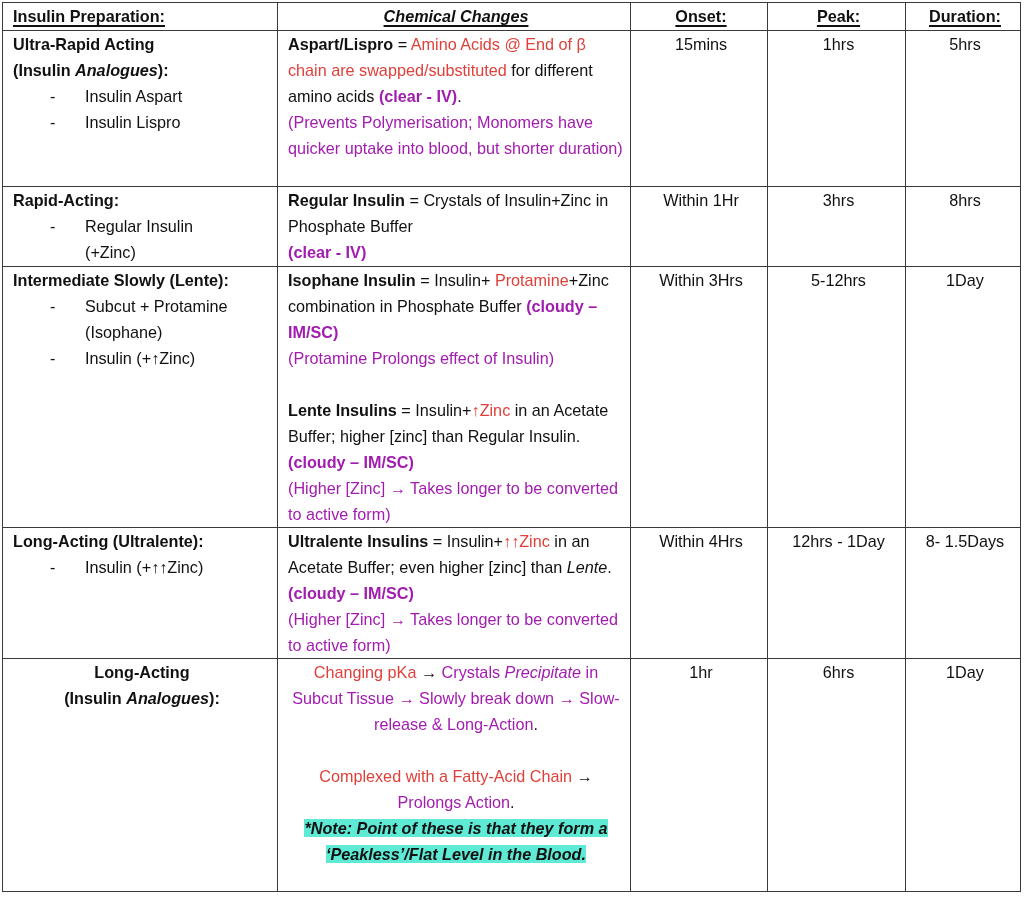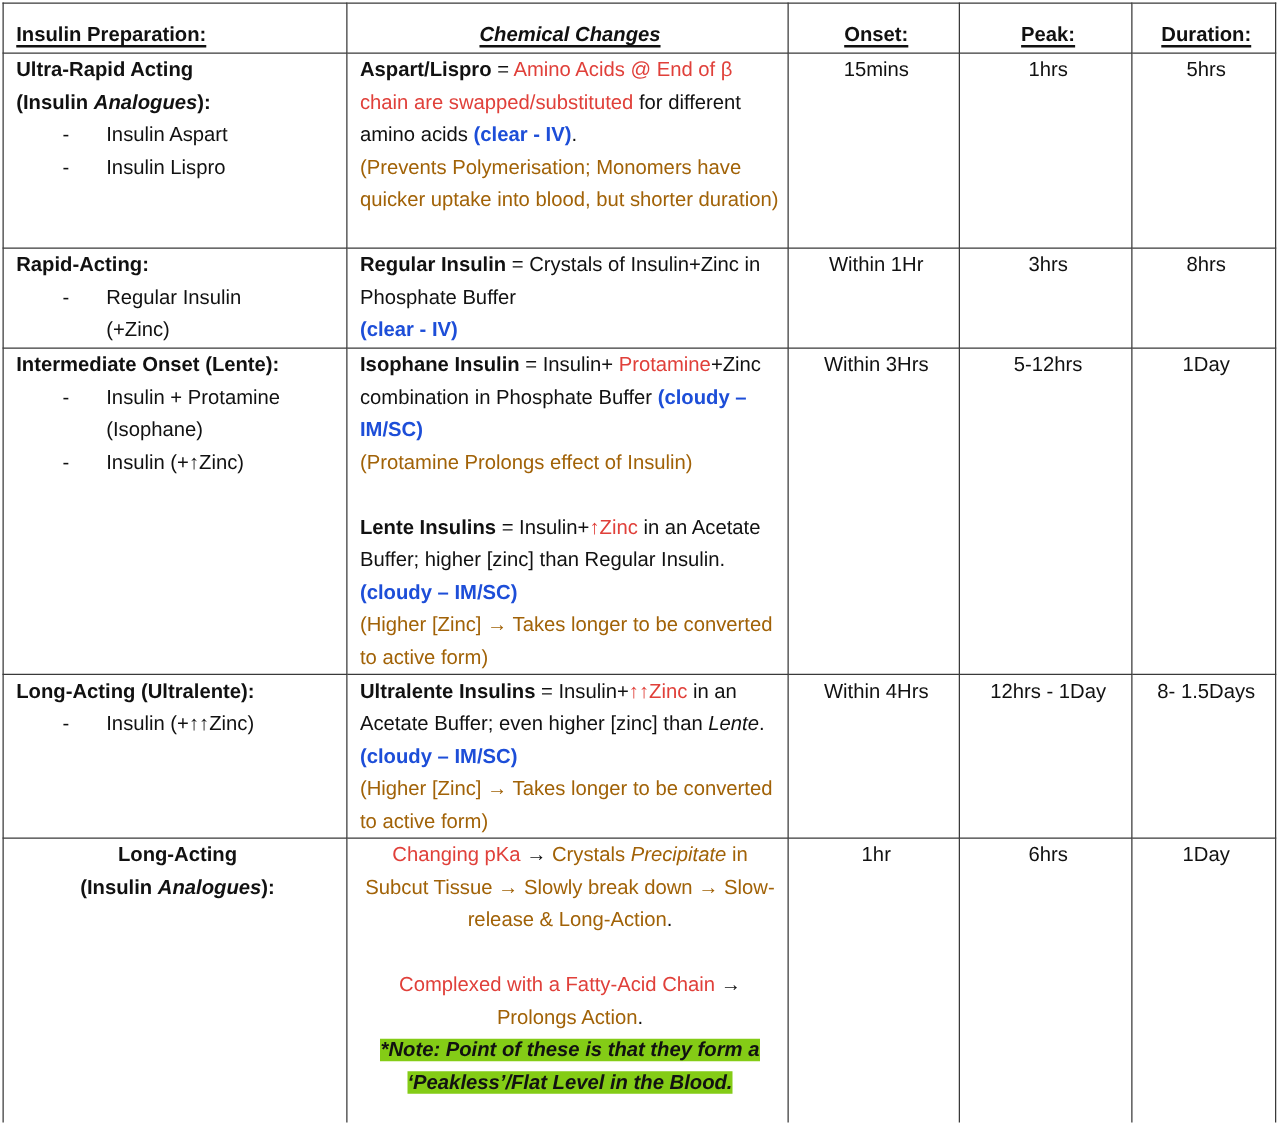--- a/index.html
+++ b/index.html
@@ -10,33 +10,33 @@
     width: 1019px;
     font-family: "Liberation Sans", "DejaVu Sans", sans-serif;
     font-size: 16.2px; line-height: 26px; color: #111111;
   }
   #doc-table td, #doc-table th {
     border: 1.6px solid #3a3a3a;
     vertical-align: top;
     padding: 0 6px 0 10px;
     font-weight: normal;
   }
-  #doc-table th { height: 26px; padding-top: 12px; padding-bottom: 1px; }
+  #doc-table th { height: 26px; padding-top: 0; padding-bottom: 1px; }
   .c1 { width: 275px; } .c2 { width: 353px; } .c3 { width: 137px; } .c4 { width: 138px; } .c5 { width: 115px; }
   .hd { font-weight: bold; text-decoration: underline; text-decoration-thickness: 1.5px; text-underline-offset: 3px; }
   .hd-left { text-align: left; }
   .hd-center { text-align: center; margin-top: 41px; }
   .italic { font-style: italic; }
   .center { text-align: center; }
   .b { font-weight: bold; }
   .i { font-style: italic; }
   .red { color: #E0403A; }
-  .green { color: #1d4ed8; font-weight: bold; }
-  .blue { color: #a16207; }
-  .hl { background: #84cc16; font-weight: bold; font-style: italic; }
+  .green { color: #a21caf; font-weight: bold; }
+  .blue { color: #a21caf; }
+  .hl { background: #5eead4; font-weight: bold; font-style: italic; }
   .sublist { list-style: none; margin: 0; padding: 0; }
   .sublist li { position: relative; padding-left: 72px; }
   .sublist li .dash { position: absolute; left: 37px; top: 0; }
   .para { margin: 0; }
   .gap { height: 26px; }
   .row1 td { height: 155px; margin-left: 34px; }
   .row2 td { height: 79px; }
   .row3 td { height: 259px; }
   .row4 td { height: 130px; margin-top: 48px; }
   .row5 td { height: 232px; text-align: center; }
@@ -90,23 +90,23 @@
       <td>
         <p class="para"><span class="b">Regular Insulin</span><span> = </span><span>Crystals of Insulin+Zinc in Phosphate Buffer</span><br><span class="green">(clear - IV)</span></p>
       </td>
       <td class="center">Within 1Hr</td>
       <td class="center">3hrs</td>
       <td class="center">8hrs</td>
     </tr>
 
     <tr class="row3">
       <td>
-        <div class="b">Intermediate Onset (Lente):</div>
+        <div class="b">Intermediate Slowly (Lente):</div>
         <ul class="sublist">
-          <li><span class="dash">-</span><span style="display:inline-block;width:180px;">Insulin + Protamine (Isophane)</span></li>
+          <li><span class="dash">-</span><span style="display:inline-block;width:180px;">Subcut + Protamine (Isophane)</span></li>
           <li><span class="dash">-</span><span>Insulin (+↑Zinc)</span></li>
         </ul>
       </td>
       <td>
         <p class="para"><span class="b">Isophane Insulin</span><span> = </span><span>Insulin+ </span><span class="red">Protamine</span><span>+Zinc combination in Phosphate Buffer </span><span class="green">(cloudy – IM/SC)</span><br><span class="blue">(Protamine Prolongs effect of Insulin)</span></p>
         <div class="gap"></div>
         <p class="para"><span class="b">Lente Insulins</span><span> = </span><span>Insulin+</span><span class="red">↑Zinc</span><span> in an Acetate Buffer; higher [zinc] than Regular Insulin. </span><span class="green">(cloudy – IM/SC)</span><br><span class="blue">(Higher [Zinc] → Takes longer to be converted to active form)</span></p>
       </td>
       <td class="center">Within 3Hrs</td>
       <td class="center">5-12hrs</td>

